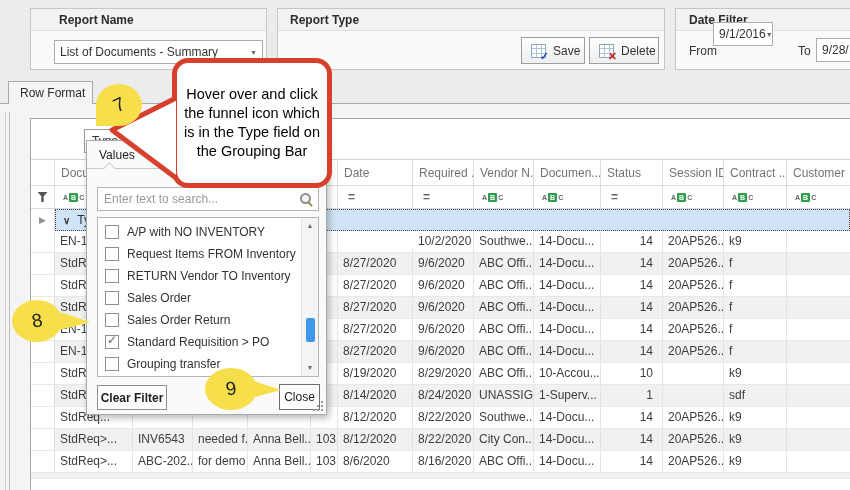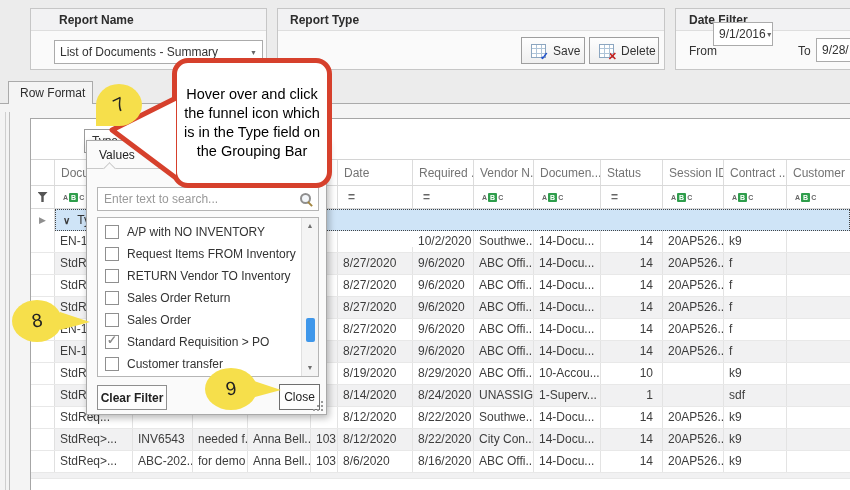--- a/index.html
+++ b/index.html
@@ -465,33 +465,33 @@
           <div class="fitem">
             <span class="cb"></span>
             <span class="flabel">Request Items FROM Inventory</span>
           </div>
           <div class="fitem">
             <span class="cb"></span>
             <span class="flabel">RETURN Vendor TO Inventory</span>
           </div>
           <div class="fitem">
             <span class="cb"></span>
+            <span class="flabel">Sales Order</span>
+          </div>
+          <div class="fitem">
+            <span class="cb"></span>
             <span class="flabel">Sales Order Return</span>
-          </div>
-          <div class="fitem">
-            <span class="cb"></span>
-            <span class="flabel">Sales Order</span>
           </div>
           <div class="fitem">
             <span class="cb on"></span>
             <span class="flabel">Standard Requisition &gt; PO</span>
           </div>
           <div class="fitem">
             <span class="cb"></span>
-            <span class="flabel">Customer transfer</span>
+            <span class="flabel">Grouping transfer</span>
           </div>
         </div>
       <div class="vscroll">
         <span class="sarrow up">▲</span>
         <span class="thumb"></span>
         <span class="sarrow down">▼</span>
       </div>
     </div>
     <div class="pbtn pbtn-clear">Clear Filter</div>
     <div class="pbtn pbtn-close">Close</div>

